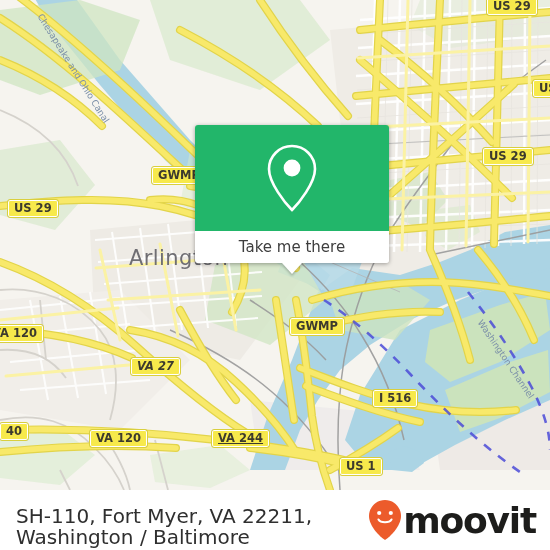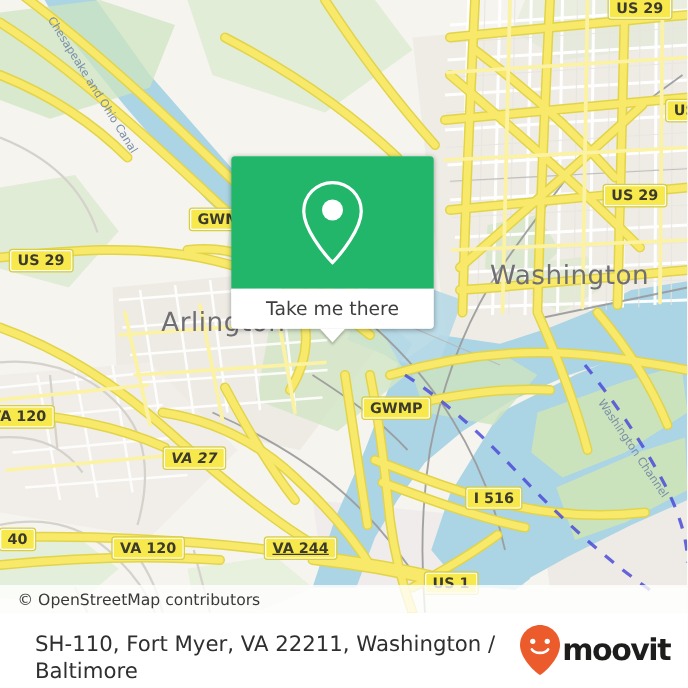--- a/index.html
+++ b/index.html
@@ -24,41 +24,41 @@
           font-family:"DejaVu Sans","Liberation Sans",sans-serif;
           box-shadow:0 0 0 .5px rgba(0,0,0,.07);white-space:nowrap;}
 
   
   #attrib{position:absolute;left:0;bottom:0;width:550px;height:22px;
           background:rgba(255,255,255,.80);display:flex;align-items:center;}
   #attrib span{font-size:12.5px;color:#3a3a3a;padding-left:14px;
                font-family:"DejaVu Sans","Liberation Sans",sans-serif;}
 
   
-  #card{position:absolute;left:185px;top:125px;width:162px;height:138px;
+  #card{position:absolute;left:195px;top:125px;width:194px;height:138px;
         border-radius:3px;box-shadow:0 1px 4px rgba(0,0,0,.35);overflow:visible;
         cursor:pointer;}
   #card-head{height:106px;background:#22b66a;border-radius:3px 3px 0 0;
              display:flex;align-items:center;justify-content:center;}
   #card-foot{height:32px;background:#ffffff;border-radius:0 0 3px 3px;
              display:flex;align-items:center;justify-content:center;}
   #card-foot span{font-size:15px;color:#3e3e3e;
                   font-family:"DejaVu Sans","Liberation Sans",sans-serif;}
   #card-tail{position:absolute;left:50%;margin-left:-10px;top:138px;width:0;height:0;
              border-left:10px solid transparent;border-right:10px solid transparent;
              border-top:11px solid #ffffff;
              filter:drop-shadow(0 2px 1px rgba(0,0,0,.22));}
 
   
   #footer{position:absolute;left:0;top:490px;width:550px;height:60px;background:#fff;
           display:flex;align-items:center;}
-  #footer-title{flex:1;padding-left:28px;padding-right:6px;font-size:17px;line-height:21px;
+  #footer-title{flex:1;padding-left:16px;padding-right:6px;font-size:20px;line-height:21px;
                 color:#2f2f2f;font-family:"DejaVu Sans","Liberation Sans",sans-serif;margin-top:13px;}
   #brand{display:flex;align-items:center;padding-right:14px;}
-  #brand-text{font-size:24px;font-weight:bold;color:#1d1d1b;letter-spacing:-1.2px;
+  #brand-text{font-size:36px;font-weight:bold;color:#1d1d1b;letter-spacing:-1.2px;
               font-family:"DejaVu Sans","Liberation Sans",sans-serif;margin-left:0;}
 </style>
 </head>
 <body>
 
 <div id="app">
 
   <div id="map">
     <svg width="550" height="490" viewBox="0 0 550 490" xmlns="http://www.w3.org/2000/svg">
       <defs>
@@ -289,43 +289,39 @@
             <path d="M6,376 L140,364"></path>
         </g>
 
         <g fill="none" stroke="#4c4cd8" stroke-width="2.6" stroke-dasharray="9 9" opacity=".85">
           <path d="M324,300 C352,318 382,344 412,376 C444,410 480,444 520,472"></path>
           <path d="M468,292 C492,322 514,354 532,388 C544,412 550,432 550,450"></path>
         </g>
       </g>
     </svg>
 
-    <div class="mlabel city" style="left:392px;top:208px;">Washington</div>
     <div class="mlabel city" style="left:129px;top:246px;">Arlington</div>
 
     <div class="mlabel waterlab" style="left:44px;top:12px;transform:rotate(58deg);transform-origin:0 0;">Chesapeake and Ohio Canal</div>
     <div class="mlabel waterlab" style="left:484px;top:318px;transform:rotate(56deg);transform-origin:0 0;">Washington Channel</div>
 
     <div class="shield" style="left:8px;top:200px;">US 29</div>
     <div class="shield" style="left:483px;top:148px;">US 29</div>
     <div class="shield" style="left:487px;top:-2px;">US 29</div>
     <div class="shield" style="left:533px;top:80px;">US 1</div>
     <div class="shield" style="left:152px;top:167px;">GWMP</div>
     <div class="shield" style="left:290px;top:318px;">GWMP</div>
     <div class="shield" style="left:373px;top:390px;">I 516</div>
     <div class="shield" style="left:131px;top:358px;font-style:italic;">VA 27</div>
     <div class="shield" style="left:90px;top:430px;">VA 120</div>
     <div class="shield" style="left:212px;top:430px;text-decoration:underline;">VA 244</div>
     <div class="shield" style="left:-14px;top:325px;">VA 120</div>
     <div class="shield" style="left:0px;top:423px;">40</div>
     <div class="shield" style="left:340px;top:458px;">US 1</div>
 
-    <div id="attrib">
-      <span>© OpenStreetMap contributors</span>
-    </div>
   </div>
 
   <div id="card">
     <div id="card-head">
       <svg width="58" height="70" viewBox="0 0 58 70">
         <path d="M29 3 C16.3 3 6 13.3 6 26 C6 40 22 60 29 67 C36 60 52 40 52 26
                  C52 13.3 41.7 3 29 3 Z" fill="none" stroke="#ffffff" stroke-width="2.6"></path>
         <circle cx="29" cy="25" r="8.4" fill="#ffffff"></circle>
       </svg>
     </div>

